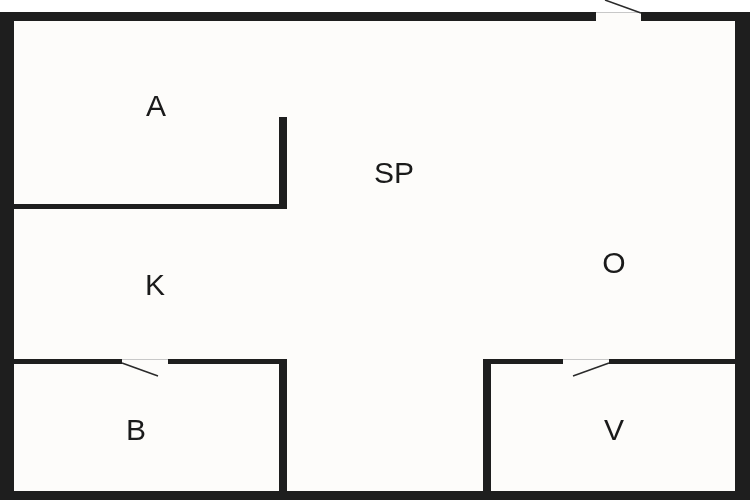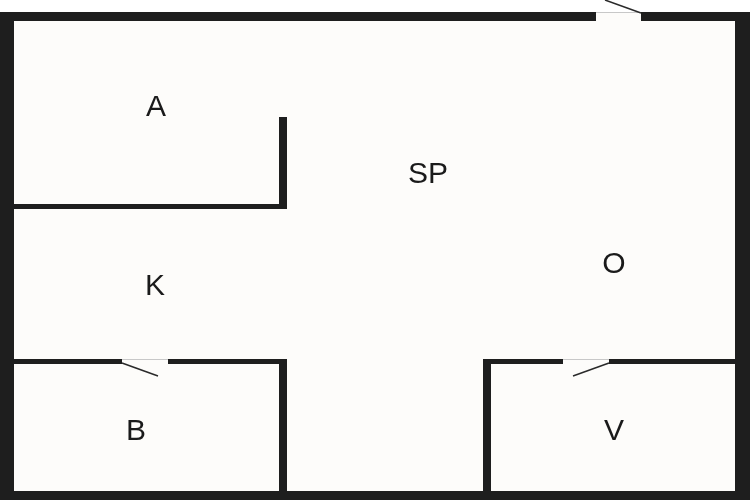--- a/index.html
+++ b/index.html
@@ -37,18 +37,18 @@
   <div class="wall" style="left:609px; top:359px; width:126px; height:5px;"></div>
   <div class="door-gap" style="left:563px; top:359px; width:46px; height:4px;"></div>
 
   <svg class="swing" viewBox="0 0 750 500">
     <line x1="641" y1="13" x2="605" y2="0" stroke="#2a2a2a" stroke-width="1.5"></line>
     <line x1="122" y1="363" x2="158" y2="376" stroke="#2a2a2a" stroke-width="1.5"></line>
     <line x1="609" y1="363" x2="573" y2="376" stroke="#2a2a2a" stroke-width="1.5"></line>
   </svg>
 
   <div class="label" style="left:156px; top:106px;">A</div>
-  <div class="label" style="left:394px; top:173px;margin-left:34px;">SP</div>
+  <div class="label" style="left:394px; top:173px;">SP</div>
   <div class="label" style="left:155px; top:285px;">K</div>
   <div class="label" style="left:614px; top:263px;">O</div>
   <div class="label" style="left:136px; top:430px;">B</div>
   <div class="label" style="left:614px; top:430px;">V</div>
 </div>
 
 </body></html>

